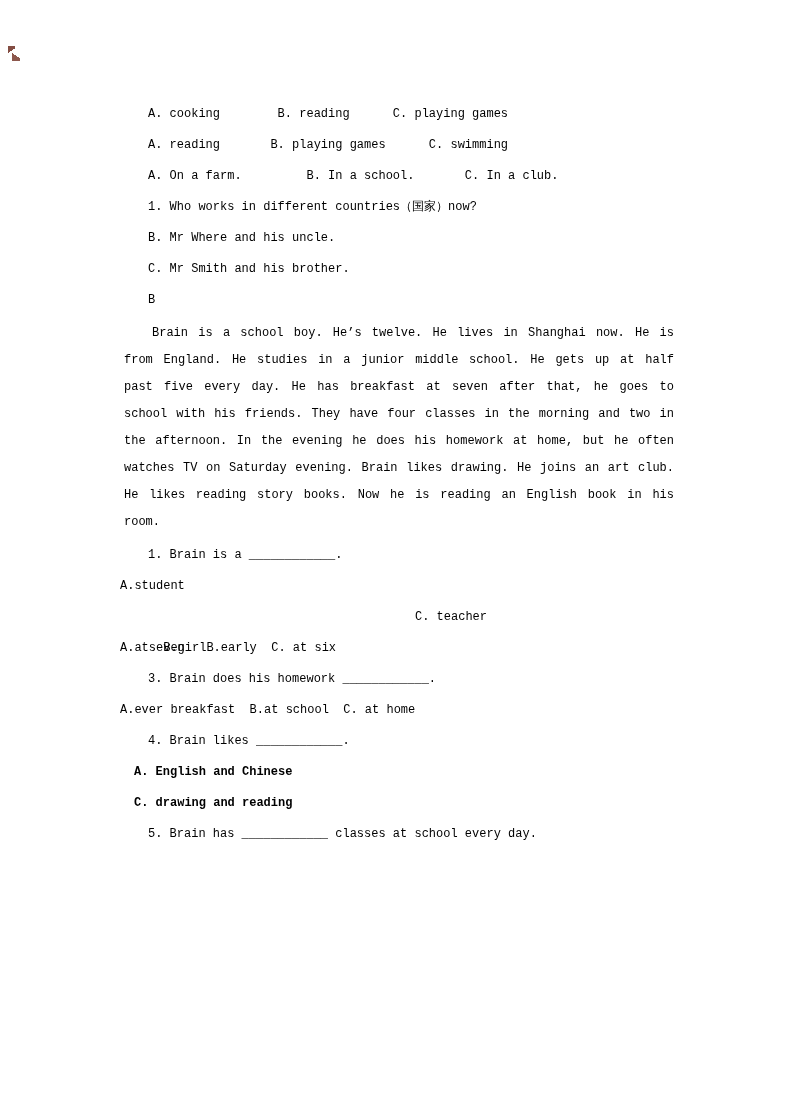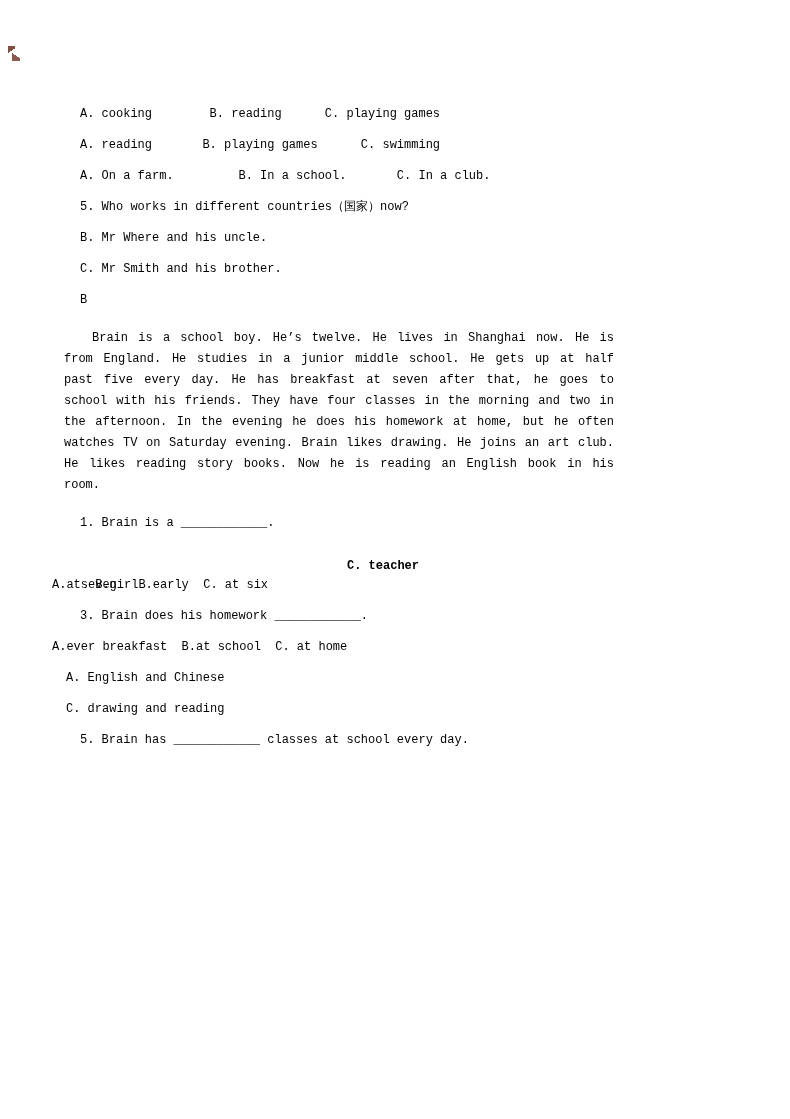--- a/index.html
+++ b/index.html
@@ -12,38 +12,38 @@
     height: 1119px;
     position: relative;
     font-family: "Liberation Mono", "DejaVu Sans Mono", monospace;
     font-size: 12px;
     color: #000000;
     overflow: hidden;
   }
   .page {
     position: absolute;
     inset: 0;
-    padding: 99px 120px 0 52px;
+    padding: 99px 120px 0 120px;
     box-sizing: border-box;
   }
   .line {
     white-space: pre;
     line-height: 31px;
     height: 31px;
   }
   .ind1 { padding-left: 28px; }
-  .ind2 { padding-left: 14px; }
+  .ind2 { padding-left: 14px; font-weight: bold; }
   .row { position: relative; }
-  .col-c { position: absolute; left: 295px; top: 12px; font-weight: bold; }
+  .col-c { position: absolute; left: 295px; top: 0; }
   .passage {
-    margin: 12px;
+    margin: 4px;
     width: 550px;
     text-align: justify;
     text-indent: 28px;
-    line-height: 21px;
+    line-height: 27px;
     word-spacing: 1px;
   }
   .corner-mark {
     position: absolute;
     left: 8px;
     top: 46px;
     width: 13px;
     height: 15px;
     background:
       linear-gradient(145deg, #6e2f23 0 55%, transparent 55%) no-repeat 0 0 / 7px 8px,
@@ -55,36 +55,38 @@
 <body>
 
 <div class="corner-mark"></div>
 
 <div class="page">
 
   <section>
     <div class="line ind1">A. cooking        B. reading      C. playing games</div>
     <div class="line ind1">A. reading       B. playing games      C. swimming</div>
     <div class="line ind1">A. On a farm.         B. In a school.       C. In a club.</div>
-    <div class="line ind1">5. Who works in different countries（国家）now?</div>
+    <div class="line ind1">1. Who works in different countries（国家）now?</div>
     <div class="line ind1">B. Mr Where and his uncle.</div>
     <div class="line ind1">C. Mr Smith and his brother.</div>
   </section>
 
   <section>
     <div class="line ind1">B</div>
 
     <p class="passage">Brain is a school boy. He’s twelve. He lives in Shanghai now. He is from England. He studies in a junior middle school. He gets up at half past five every day. He has breakfast at seven after that, he goes to school with his friends. They have four classes in the morning and two in the afternoon. In the evening he does his homework at home, but he often watches TV on Saturday evening. Brain likes drawing. He joins an art club. He likes reading story books. Now he is reading an English book in his room.</p>
 
     <div class="line ind1">1. Brain is a ____________.</div>
+    <div class="line">A.student</div>
     <div class="line row">
       <span>B.girl</span>
       <span class="col-c">C. teacher</span>
     </div>
     <div class="line">A.atseven   B.early  C. at six</div>
     <div class="line ind1">3. Brain does his homework ____________.</div>
     <div class="line">A.ever breakfast  B.at school  C. at home</div>
+    <div class="line ind1">4. Brain likes ____________.</div>
     <div class="line ind2">A. English and Chinese</div>
     <div class="line ind2">C. drawing and reading</div>
     <div class="line ind1">5. Brain has ____________ classes at school every day.</div>
   </section>
 
 </div>
 
 </body></html>

